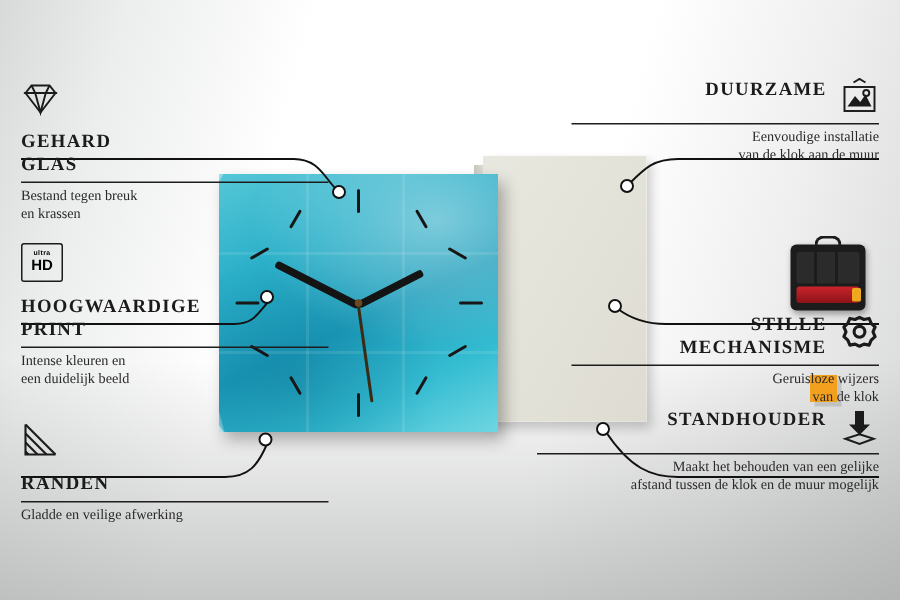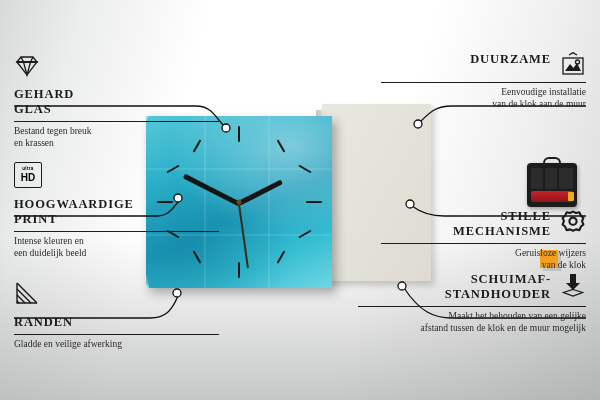--- a/index.html
+++ b/index.html
@@ -247,21 +247,20 @@
         </svg>
       </span>
     </div>
     <div class="rule"></div>
     <div class="desc">Geruisloze wijzers<br>van de klok</div>
   </div>
 
   <div class="feature right" id="f6" style="width:228px;">
     <div class="head">
       <span class="titles">
-        <span class="t-line">SCHUIMAF-</span>
         <span class="t-line">STANDHOUDER</span>
       </span>
       <span class="ico">
         <svg viewBox="0 0 26 26" width="26" height="26" fill="none" stroke="#1b1b1b" stroke-width="1.3">
           <path d="M10 2 H16 V11 H20 L13 18 L6 11 H10 Z" fill="#1b1b1b" stroke="none"></path>
           <path d="M13 17.5 L22.5 20.5 L13 24 L3.5 20.5 Z"></path>
         </svg>
       </span>
     </div>
     <div class="rule"></div>

